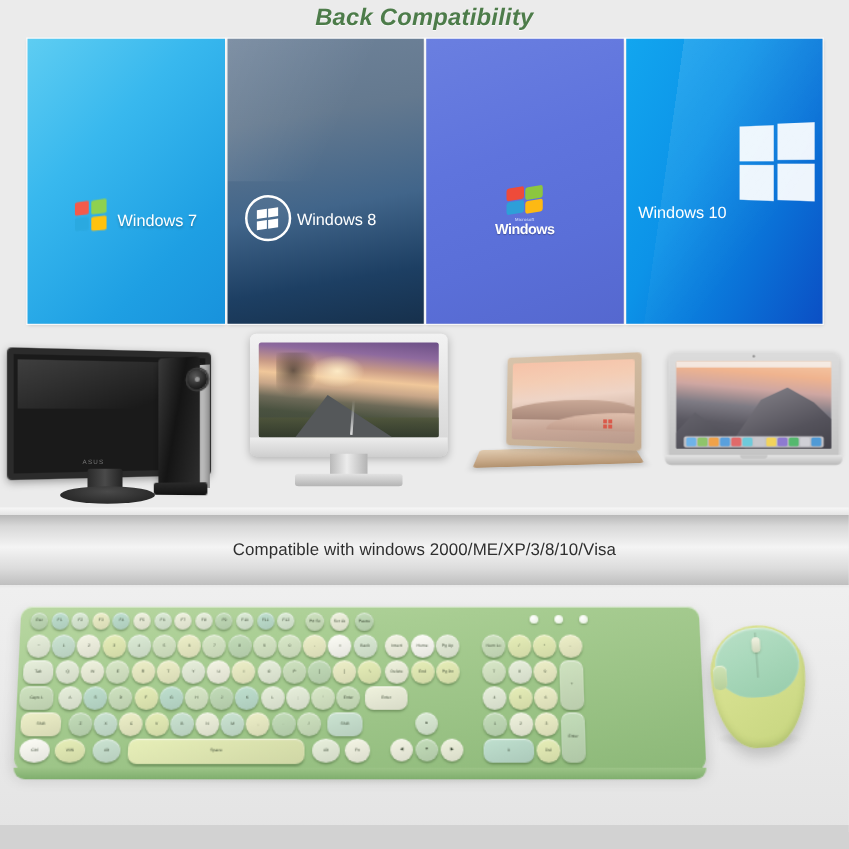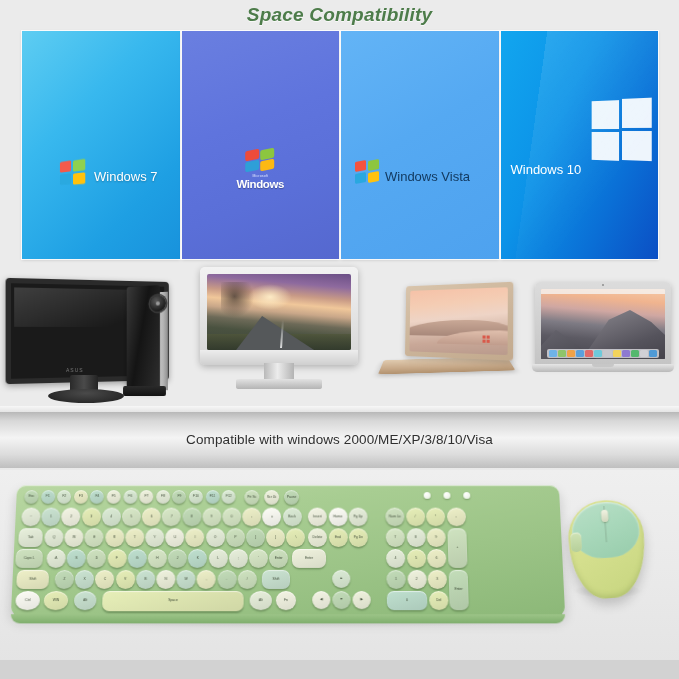--- a/index.html
+++ b/index.html
@@ -260,57 +260,59 @@
     background:radial-gradient(ellipse at 50% 50%,rgba(120,125,110,.26),rgba(120,125,110,0) 70%);}
   .kb-shadow{position:absolute;left:18px;top:142px;width:546px;height:16px;
     background:radial-gradient(ellipse at 50% 40%,rgba(110,120,100,.22),rgba(110,120,100,0) 72%);}
   .bottom-strip{position:absolute;left:0;top:660px;width:679px;height:19px;background:#d2d2d2;}
 </style>
 </head>
 <body>
 
 <div id="stage">
 
-  <div class="title">Space Compatibility</div>
+  <div class="title">Back Compatibility</div>
 
   <div class="os-strip">
 
     <div class="os-panel p-win7">
       <div class="logo7">
           <i></i>
           <i></i>
           <i></i>
           <i></i>
         </div>
       <div class="os-label">Windows 7</div>
     </div>
 
+    <div class="os-panel p-win8">
+      <div class="logo8">
+          <b>
+            <s></s>
+            <s></s>
+            <s></s>
+            <s></s>
+          </b>
+        </div>
+      <div class="os-label">Windows 8</div>
+    </div>
 
     <div class="os-panel p-winxp">
       <div class="xpwrap">
         <div class="logoxp">
             <i></i>
             <i></i>
             <i></i>
             <i></i>
           </div>
         <div class="xpsmall">Microsoft</div>
         <div class="xpword">Windows</div>
       </div>
     </div>
 
-    <div class="os-panel p-vista">
-      <div class="logov">
-          <i></i>
-          <i></i>
-          <i></i>
-          <i></i>
-        </div>
-      <div class="os-label">Windows Vista</div>
-    </div>
 
     <div class="os-panel p-win10">
       <div class="os-label">Windows 10</div>
       <div class="logo10">
           <i></i>
           <i></i>
           <i></i>
           <i></i>
         </div>
     </div>

